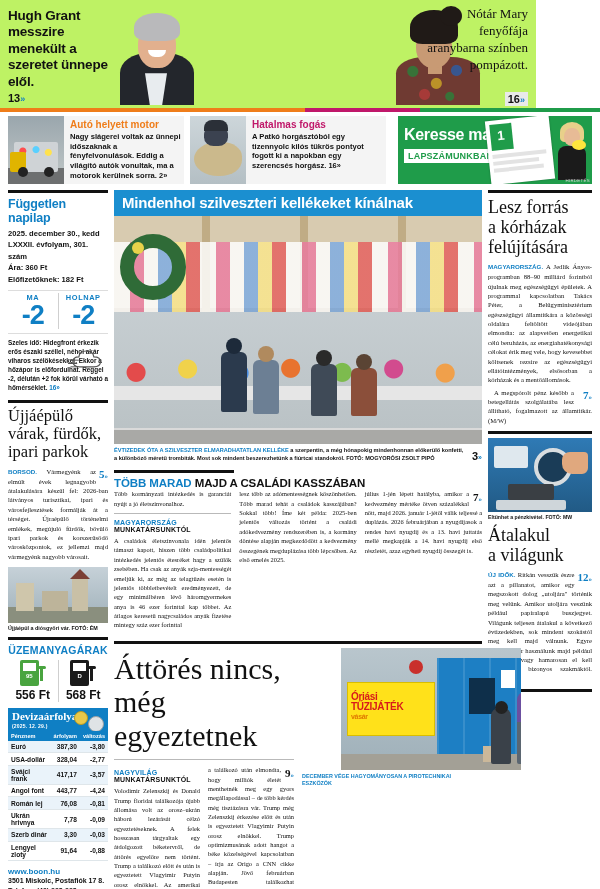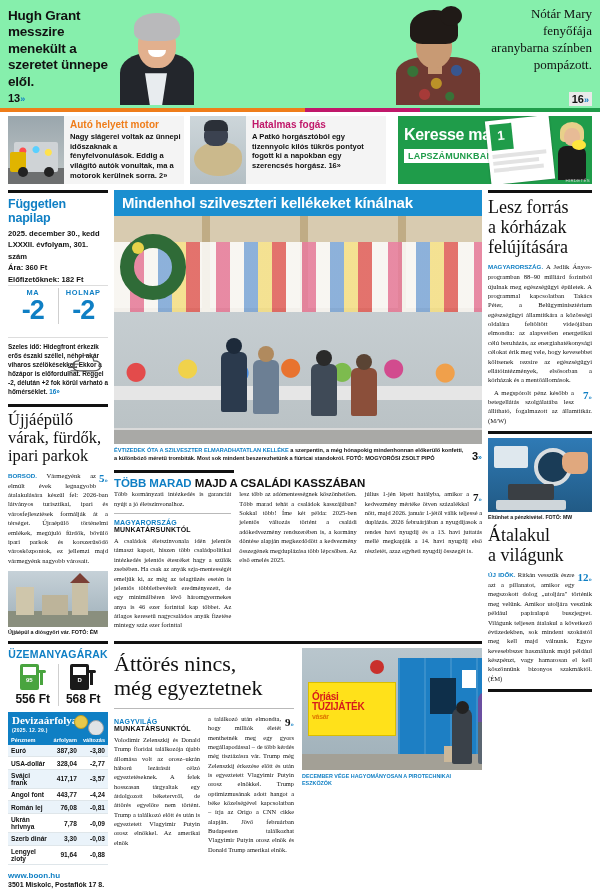--- a/index.html
+++ b/index.html
@@ -14,23 +14,23 @@
     color: #111;
     overflow: hidden;
     position: relative;
   }
   .page { position: relative; width: 600px; height: 889px; }
 
   
   .masthead {
     position: relative;
     height: 108px;
-    width: 600px;
+    width: 536px;
     overflow: hidden;
-    background: #86efac;
+    background: #bef264;
   }
   .mast-teaser-left {
     position: absolute;
     left: 8px; top: 8px;
     width: 108px;
     font-family: "Liberation Sans", sans-serif;
     font-weight: bold;
     font-size: 13.5px;
     line-height: 1.22;
     color: #111;
@@ -219,22 +219,22 @@
   .rule-thin { border-top: 1px solid #b9b9b9; height:0; margin: 5px 0; }
 
   
   .kicker-blue {
     color: #0f7fc4; font-weight: bold; font-size: 12.5px; letter-spacing:-0.2px;
     margin-bottom: 3px;
   }
   .meta-line { font-size: 7.6px; font-weight: bold; line-height: 1.5; color:#111; }
   .meta-line.reg { font-weight: 600; }
   .weather-box {
-    display:flex; border-top:1px solid #ddd; border-bottom:1px solid #ddd;
-    padding: 2px 0 13px 0;
+    display:flex; margin-top: 5px; border-top:1px solid #ddd; border-bottom:1px solid #ddd;
+    padding: 2px 0 4px 0;
   }
   .wcell { flex:1 1 50%; text-align:center; }
   .wcell + .wcell { border-left: 1px solid #cfcfcf; }
   .wlab { color:#0f7fc4; font-weight:bold; font-size:7.4px; letter-spacing:.6px; }
   .wval { color:#0f7fc4; font-weight:bold; font-size:27px; line-height:1; letter-spacing:-1px; }
   .wtext {
     margin-top: 4px; font-size: 6.4px; line-height: 1.42; font-weight:600; color:#111;
     position: relative; min-height: 52px;
   }
   .wtext .pg { color:#0f7fc4; font-weight:bold; }
@@ -350,33 +350,33 @@
   .bodytext { font-family:"Liberation Serif", serif; font-size:6.4px; line-height:1.46; text-align:justify; color:#111; }
   .bodytext p { margin:0 0 3px 0; text-indent:6px; }
   .bodytext p.first { text-indent:0; }
   .section-tag { color:#0f7fc4; font-weight:bold; font-size:7px; font-family:"Liberation Sans",sans-serif; letter-spacing:.2px; margin-top:4px;}
   .byline { font-weight:bold; font-size:7px; font-family:"Liberation Sans",sans-serif; letter-spacing:.2px; margin-bottom:3px;}
   .inline-pg { font-weight:bold; font-size:11px; color:#111; float:right; margin-left:4px;}
 
   
   .bot-head {
     font-family:"Liberation Serif", serif;
-    font-size: 22px; line-height:1.12; margin: 4px 0 7px 0; color:#111;
+    font-size: 30px; line-height:1.12; margin: 4px 0 7px 0; color:#111;
   }
 
   
   .ph-atm { width:100%; height:74px; position:relative; overflow:hidden; background:#2a6fa8; }
   .atm-face{position:absolute;inset:0;background:linear-gradient(#2f7ab5,#215a85);}
   .atm-screen{position:absolute;left:6px;top:8px;width:34px;height:22px;background:#dfe8ee;border-radius:2px;}
   .atm-slot{position:absolute;left:46px;top:10px;width:30px;height:30px;border-radius:50%;background:#1a3c57;border:4px solid #d8dde0;}
   .atm-keys{position:absolute;left:20px;bottom:12px;width:46px;height:16px;background:#3a3f44;border-radius:2px;}
   .atm-hand{position:absolute;right:4px;top:14px;width:26px;height:22px;background:#e0a87e;border-radius:8px 4px 6px 10px;}
   .atm-tray{position:absolute;left:8px;bottom:2px;width:70px;height:10px;background:#cfd6da;border-radius:2px;}
 
-  .ph-fire { width:100%; height:122px; position:relative; overflow:hidden; }
+  .ph-fire { width:100%; height:122px; position:relative; overflow:hidden;margin-left:39px; }
   .fr-sky{position:absolute;inset:0;background:linear-gradient(#b9c6cd,#9fb0b9);}
   .fr-cab{position:absolute;left:96px;top:10px;width:190px;height:100px;background:#1d7fc4;}
   .fr-cabline{position:absolute;left:96px;top:10px;width:190px;height:100px;
     background:repeating-linear-gradient(90deg,rgba(255,255,255,.12) 0 2px,transparent 2px 26px);}
   .fr-win{position:absolute;left:128px;top:30px;width:26px;height:36px;background:#0e2f4a;}
   .fr-papers{position:absolute;left:160px;top:22px;width:120px;height:40px;
     background:
       linear-gradient(#fff,#fff) 0 0/14px 18px no-repeat,
       linear-gradient(#fff,#fff) 20px 4px/14px 18px no-repeat,
       linear-gradient(#fff,#fff) 44px 0/16px 20px no-repeat,

